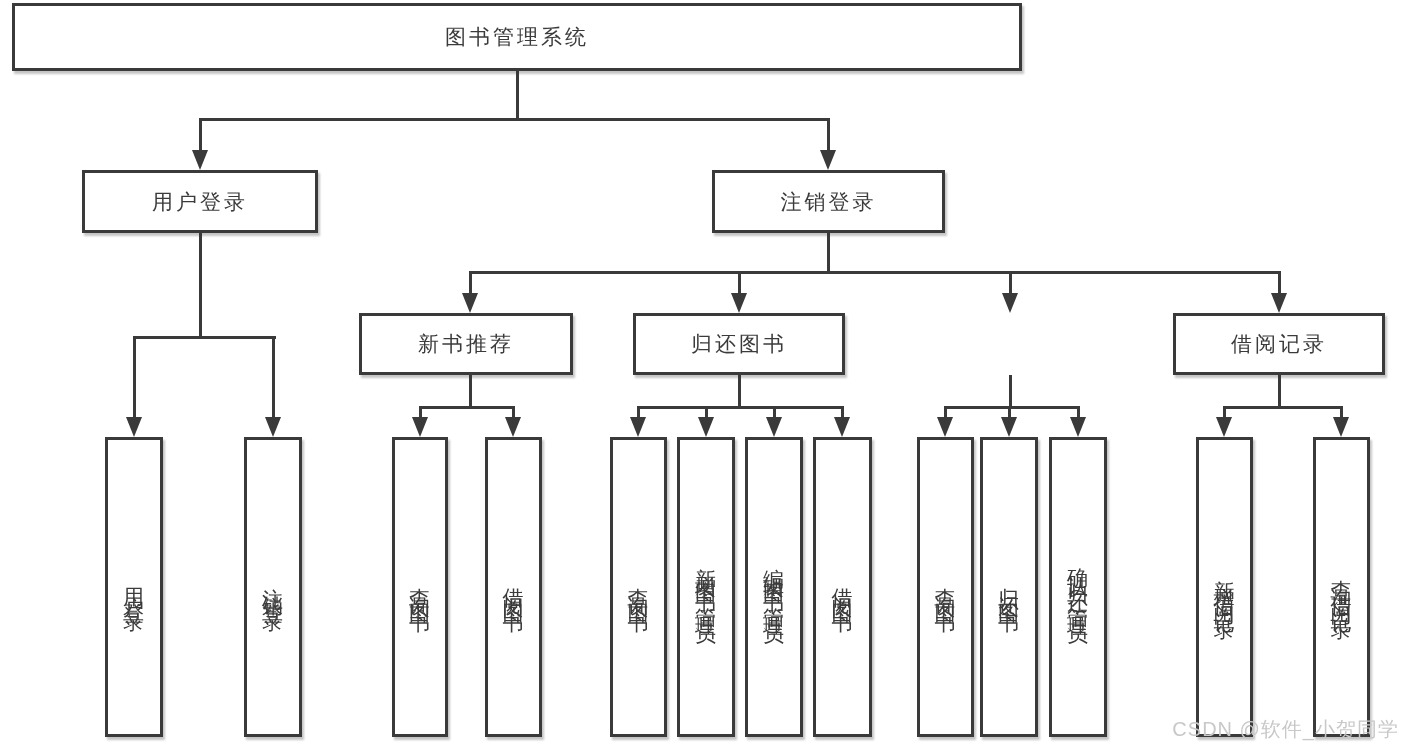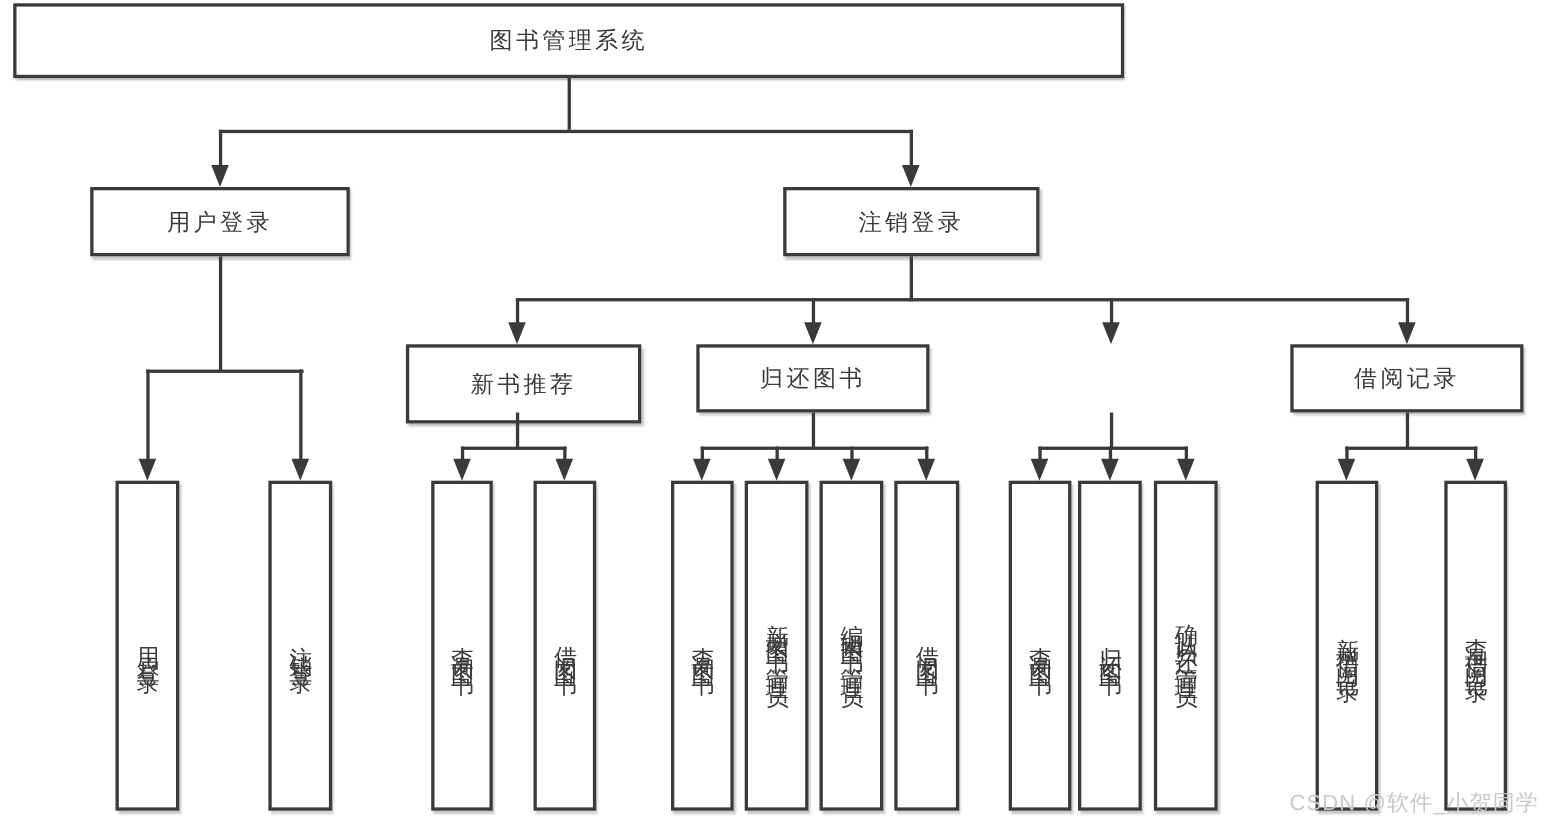--- a/index.html
+++ b/index.html
@@ -79,21 +79,21 @@
     <span class="lbl">图书管理系统</span>
   </div>
 
   <div class="box" style="left:82px;top:170px;width:236px;height:63px">
     <span class="lbl">用户登录</span>
   </div>
   <div class="box" style="left:712px;top:170px;width:233px;height:63px">
     <span class="lbl">注销登录</span>
   </div>
 
-  <div class="box" style="left:369px;top:313px;width:214px;height:72px">
+  <div class="box" style="left:359px;top:313px;width:214px;height:62px">
     <span class="lbl">新书推荐</span>
   </div>
   <div class="box" style="left:633px;top:313px;width:212px;height:62px">
     <span class="lbl">归还图书</span>
   </div>
   <div class="box" style="left:1173px;top:313px;width:212px;height:62px">
     <span class="lbl">借阅记录</span>
   </div>
 
   <div class="vbox" style="left:105px;width:58px">

